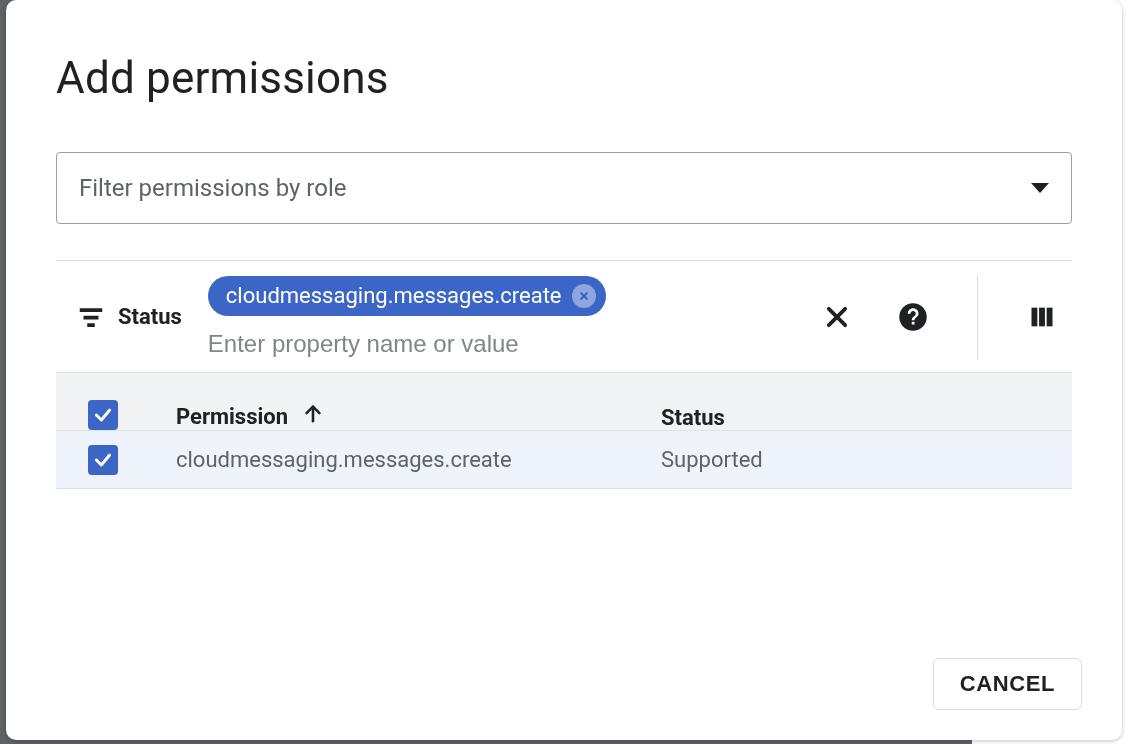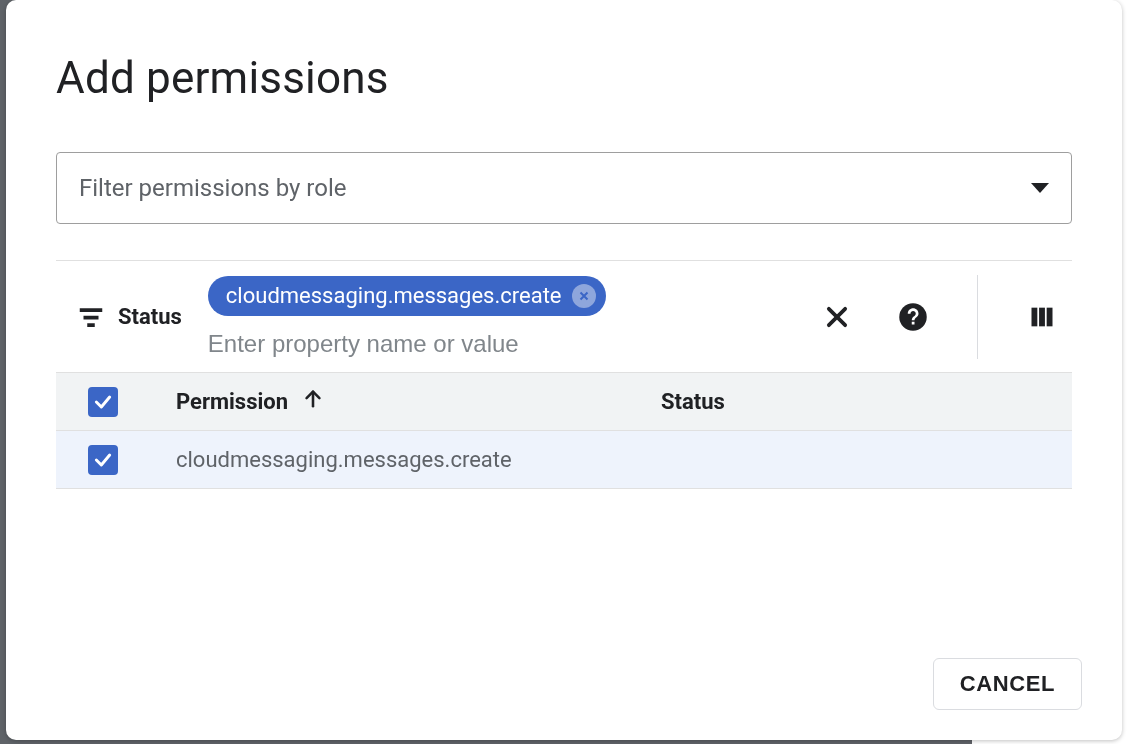--- a/index.html
+++ b/index.html
@@ -36,21 +36,21 @@
   .chip-remove svg { width: 12px; height: 12px; }
   .filter-text-input {
     border: none; outline: none; font-size: 24px; color: #8b5cf6; width: 420px; background: transparent;
   }
   .filter-text-input::placeholder { color: #80868b; }
   .filter-actions { display: flex; align-items: center; gap: 36px; margin-left: 10px; }
   .icon-btn { width: 40px; height: 40px; display: flex; align-items: center; justify-content: center; cursor: pointer; }
   .vdiv { width: 1px; height: 84px; background: #dadce0; margin: 0 8px; }
 
   .table { }
-  .thead { display: flex; align-items: center; height: 58px; background: #f1f3f4; border-bottom: 1px solid #e0e0e0; padding-left: 32px; }
+  .thead { display: flex; align-items: flex-end; height: 58px; background: #f1f3f4; border-bottom: 1px solid #e0e0e0; padding-left: 32px; }
   .col-check { width: 88px; display: flex; align-items: center; }
   .col-perm { width: 470px; display: flex; align-items: center; font-size: 22px; font-weight: 700; gap: 14px; }
   .col-status { flex: 1; font-size: 22px; font-weight: 700; margin-left: 15px; }
   .sort-arrow { width: 22px; height: 22px; }
 
   .trow { display: flex; align-items: center; height: 58px; background: #eef3fc; border-bottom: 1px solid #e0e0e0; padding-left: 32px; }
   .trow .col-perm, .trow .col-status { font-weight: 400; font-size: 22px; color: #5f6368; }
 
   .checkbox {
     width: 30px; height: 30px; border-radius: 4px; background: #3b66c6;
@@ -149,20 +149,21 @@
       </div>
       <div class="trow">
         <div class="col-check">
           <span class="checkbox">
             <svg viewBox="0 0 24 24" fill="none" stroke="#fff" stroke-width="3.5" stroke-linecap="round" stroke-linejoin="round">
                 <polyline points="4 12 10 18 20 6"></polyline>
               </svg>
           </span>
         </div>
         <div class="col-perm">cloudmessaging.messages.create</div>
+        <div class="col-status">Supported</div>
       </div>
     </div>
 
     <div class="actions">
       <button class="btn btn-cancel">CANCEL</button>
     </div>
   </div>
 </div>
 
 </body></html>

